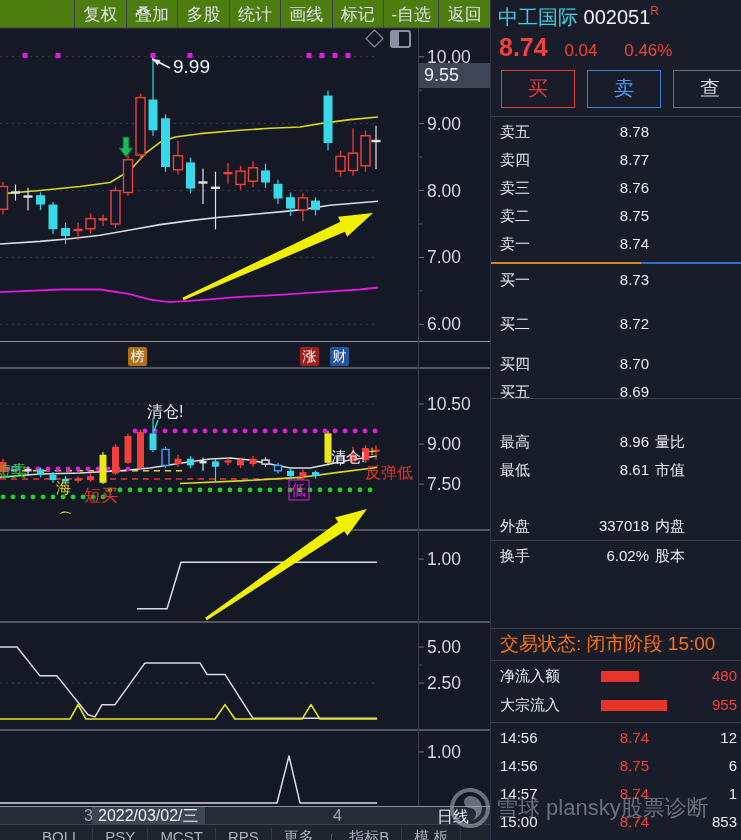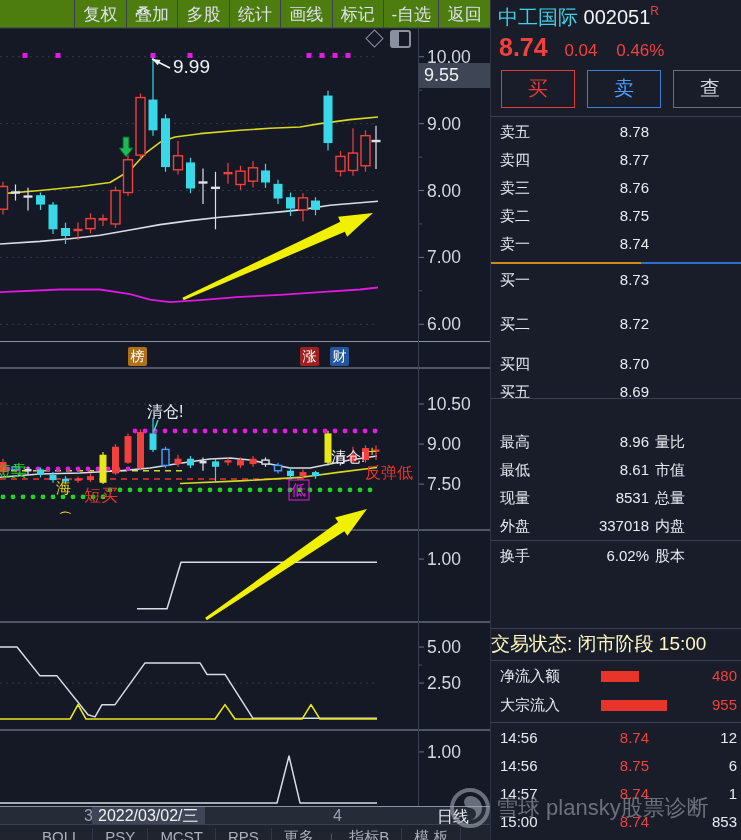--- a/index.html
+++ b/index.html
@@ -37,38 +37,38 @@
   
   .rpanel{position:absolute;left:490px;top:0;width:251px;height:840px;background:#191d29;
           border-left:1px solid #2e3444;}
   .rp-abs{position:absolute;}
   .stock-head{left:7px;top:4px;font-size:20px;}
   .stock-name{color:#3fd0e4;}
   .stock-code{color:#f0f2f6;}
   .stock-flag{color:#f2413c;font-size:12px;vertical-align:top;}
   .price-row{left:8px;top:33px;font-size:17px;color:#f2413c;}
   .price-main{font-size:25px;font-weight:bold;margin-right:12px;}
-  .price-chg{margin-right:14px;}
+  .price-chg{margin-right:22px;}
   .btn{position:absolute;top:70px;width:72px;height:36px;background:transparent;border:1.5px solid;
        font-size:20px;text-align:center;line-height:34px;cursor:pointer;}
   .btn-buy{left:10px;border-color:#e03b3b;color:#e03b3b;}
   .btn-sell{left:96px;border-color:#3b7fd4;color:#4a9dff;}
   .btn-query{left:182px;border-color:#6a7078;color:#cfd3da;}
   .hline{position:absolute;left:0;width:251px;height:0;border-top:1px solid #39404f;}
   .row{position:absolute;left:0;width:251px;height:28px;font-size:15px;line-height:28px;}
   .row .lbl{position:absolute;left:9px;color:#e6e9f0;}
   .row .lbl2{position:absolute;left:164px;color:#e6e9f0;}
   .row .val{position:absolute;right:93px;text-align:right;}
   .row .vol{position:absolute;right:5px;text-align:left;}
   .split-divider{position:absolute;left:0;top:262px;width:251px;height:2px;}
   .split-divider .o{position:absolute;left:0;top:0;width:150px;height:2px;background:#cf8a1b;}
   .split-divider .b{position:absolute;left:150px;top:0;width:101px;height:2px;background:#2e6fd0;}
   .session-band{position:absolute;left:0;top:628px;width:251px;height:31px;border-top:1px solid #39404f;
                 border-bottom:1px solid #39404f;font-size:19px;line-height:30px;}
-  .session-band span{margin-left:0;color:#fef9c3;}
+  .session-band span{margin-left:9px;color:#f97316;}
   .flowbar{position:absolute;left:110px;top:9px;height:11px;background:#e8352c;}
   .c-red{color:#f2413c;}
   
   .watermark{position:absolute;left:448px;top:786px;display:flex;align-items:center;z-index:60;
              pointer-events:none;color:rgba(158,163,175,0.62);font-size:22px;white-space:nowrap;}
   .watermark svg{margin-right:4px;}
 </style>
 </head>
 <body>
 
@@ -461,25 +461,20 @@
     <div class="row" style="top:428px">
       <span class="lbl">最高</span>
       <span class="val">8.96</span>
       <span class="lbl2">量比</span>
       </div>
     <div class="row" style="top:456px">
       <span class="lbl">最低</span>
       <span class="val">8.61</span>
       <span class="lbl2">市值</span>
       </div>
-    <div class="row" style="top:484px">
-      <span class="lbl">现量</span>
-      <span class="val">8531</span>
-      <span class="lbl2">总量</span>
-      </div>
     <div class="row" style="top:512px">
       <span class="lbl">外盘</span>
       <span class="val">337018</span>
       <span class="lbl2">内盘</span>
       </div>
 
     <div class="hline" style="top:540px"></div>
 
     <div class="row" style="top:542px">
       <span class="lbl">换手</span>

